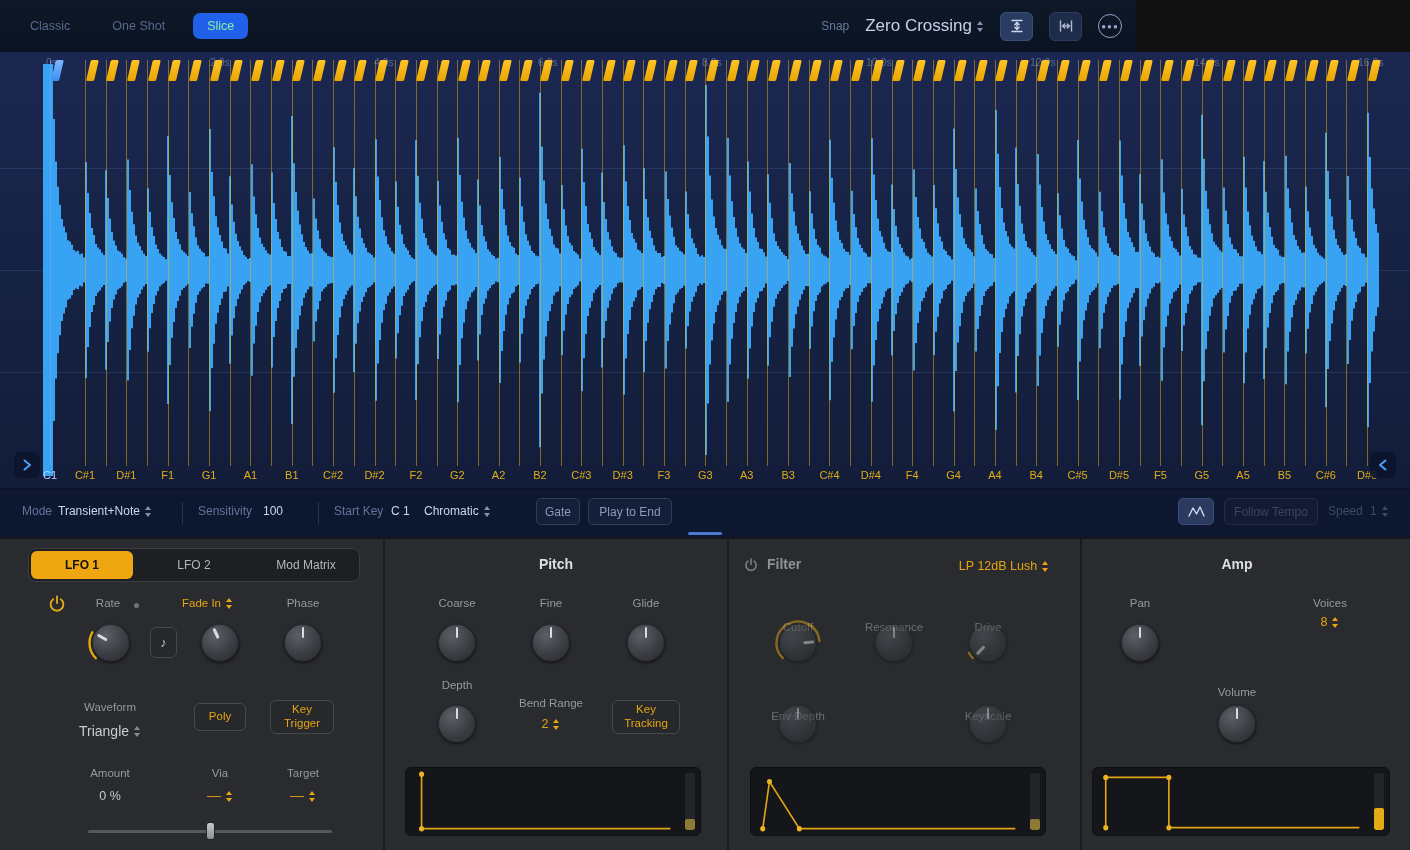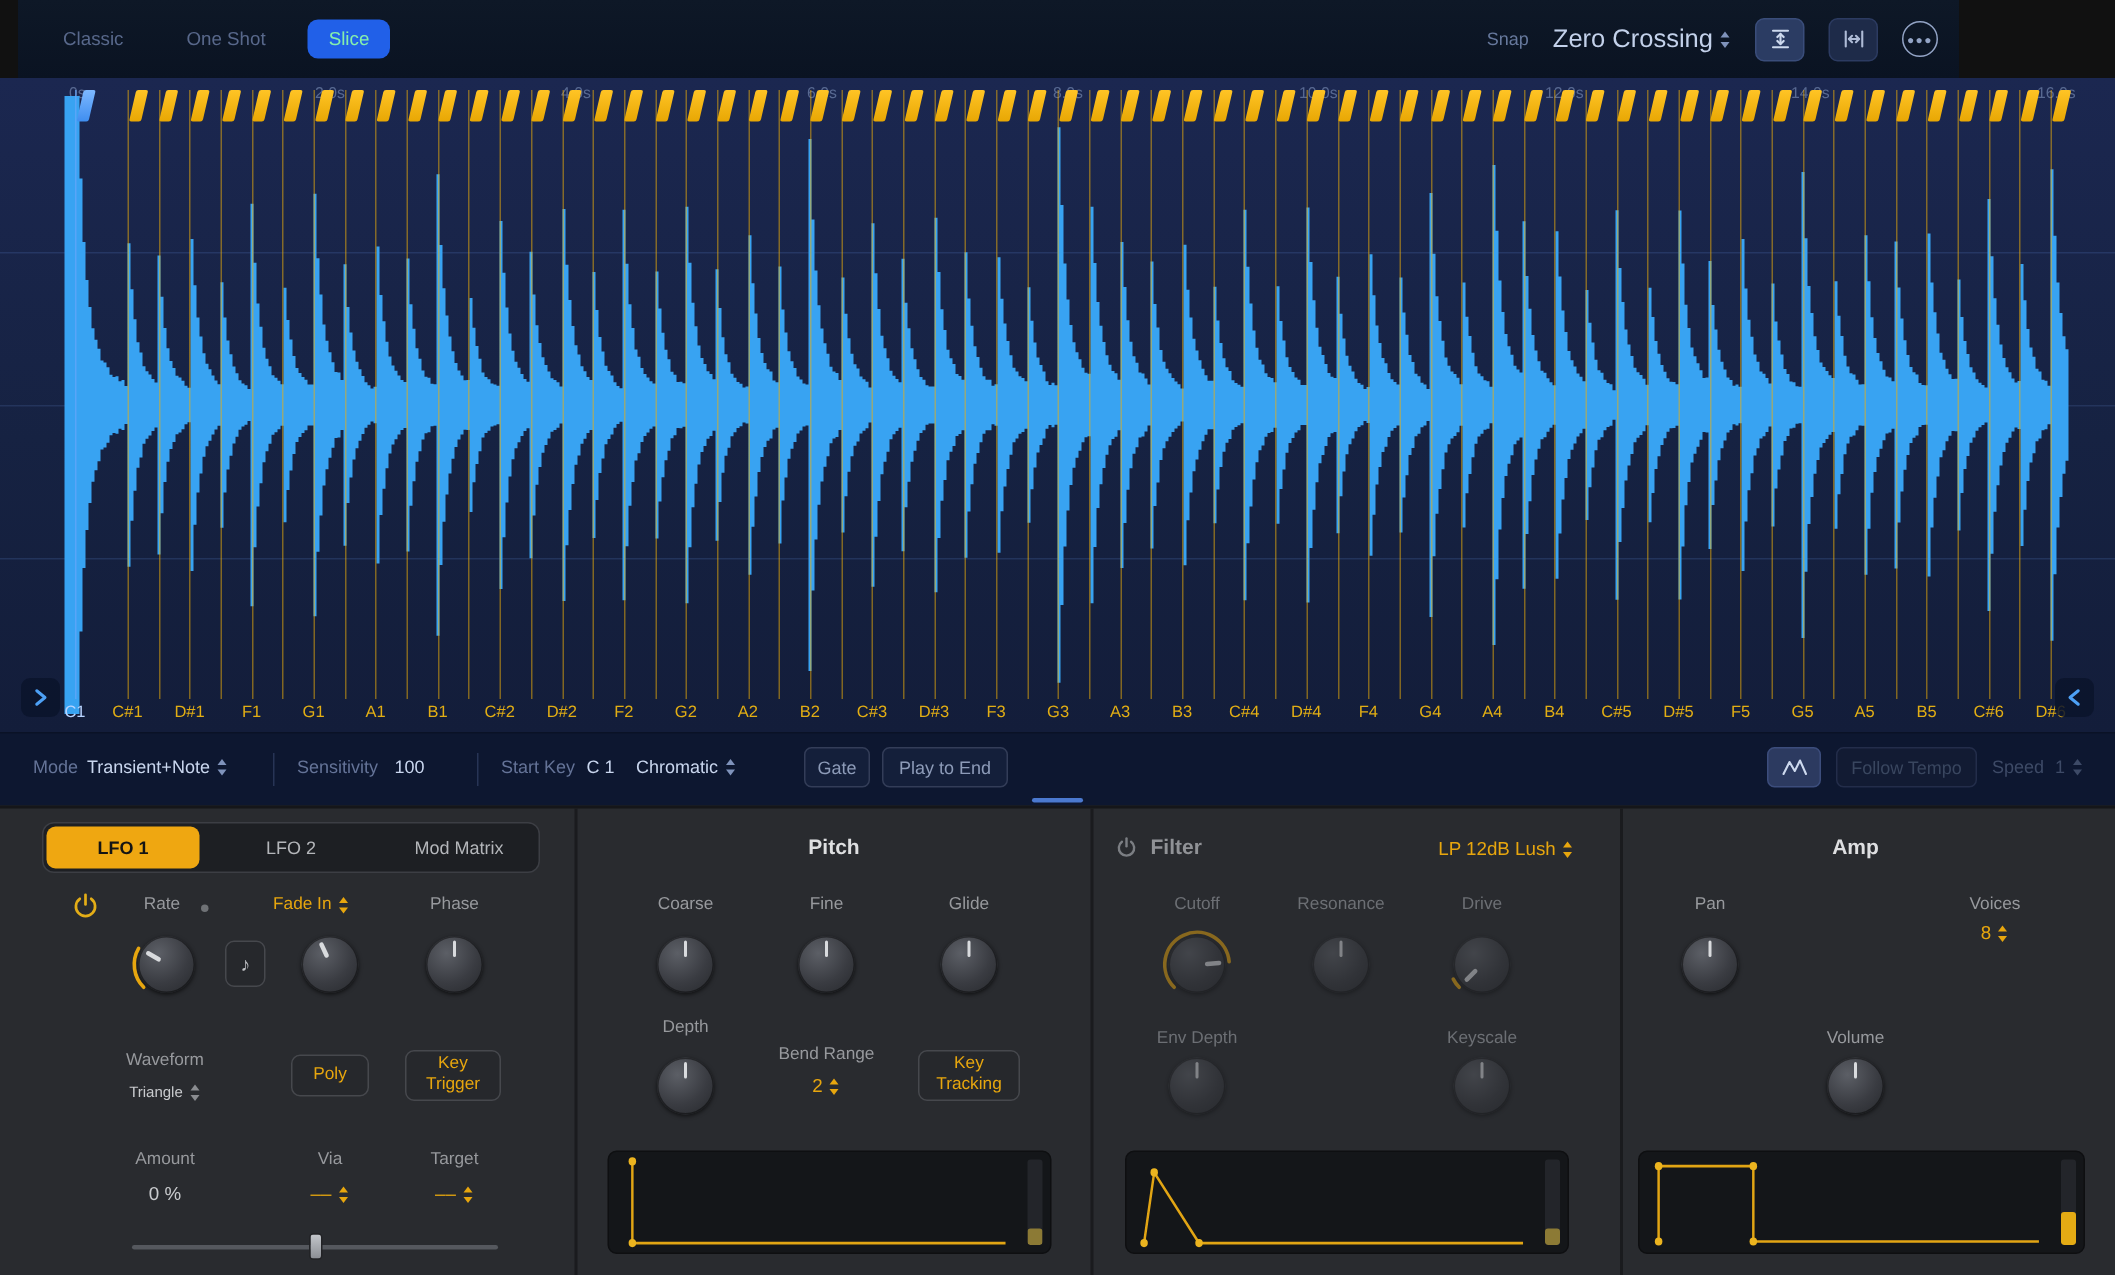--- a/index.html
+++ b/index.html
@@ -1,20 +1,20 @@
 <!DOCTYPE html>
 <html><head>
 <meta charset="utf-8">
 <style>
   html,body{margin:0;padding:0;background:#000;}
   #app{position:relative;width:1410px;height:850px;overflow:hidden;
        font-family:"Liberation Sans","DejaVu Sans",sans-serif;
        -webkit-font-smoothing:antialiased;background:#111;}
   
-  #topbar{position:absolute;left:12px;top:0;width:1294px;height:52px;background:linear-gradient(#0e1827,#0a1322);}
+  #topbar{position:absolute;left:0;top:0;width:1136px;height:52px;background:linear-gradient(#0e1827,#0a1322);}
   .tabs{position:absolute;left:16px;top:11px;display:flex;gap:14px;align-items:center;height:30px;}
   .tab{padding:6px 14px;font-size:12.5px;color:#58688b;border-radius:7px;white-space:nowrap;}
   .tab.active{background:#2160e8;color:#86efac;}
   .titlewrap{position:absolute;left:50%;top:0;height:52px;transform:translateX(-50%);display:flex;align-items:center;gap:7px;}
   .title{font-size:13.5px;color:#d9e4f8;}
   .updn{display:inline-block;position:relative;width:7px;height:11px;flex:0 0 auto;}
   .updn::before,.updn::after{content:"";position:absolute;left:0;border-left:3.5px solid transparent;border-right:3.5px solid transparent;}
   .updn::before{top:0;border-bottom:4px solid currentColor;}
   .updn::after{bottom:0;border-top:4px solid currentColor;}
   .topright{position:absolute;right:14px;top:0;height:52px;display:flex;align-items:center;gap:16px;}
@@ -46,21 +46,21 @@
   .mr-btn{position:absolute;top:9px;height:27px;border-radius:5px;background:#141f3a;border:1px solid #333d58;color:#8d9bb8;font-size:12px;display:flex;align-items:center;justify-content:center;box-sizing:border-box;white-space:nowrap;}
   .mr-btn.dis{background:#121b33;border-color:#232d4a;color:#39465f;}
   .scrollpill{position:absolute;left:688px;top:43px;width:34px;height:3px;border-radius:2px;background:#4b79cf;}
   .dim-dd{color:#3d4a66;}
   
   #bottom{position:absolute;left:0;top:537px;width:1410px;height:313px;background:#292b2f;border-top:2px solid #151619;box-sizing:border-box;}
   .vdiv{position:absolute;top:0;width:2px;height:313px;background:#1a1b1e;}
   .panel{position:absolute;top:0;height:313px;}
   .ptitle{position:absolute;top:17px;font-size:14px;font-weight:700;color:#dedfe1;text-align:center;}
   .lbl{position:absolute;font-size:11.5px;color:#97999d;text-align:center;white-space:nowrap;}
-  .dlbl{color:#6c6f74;}
+  .dlbl{color:#6c6f74;margin-top:24px;}
   .yel{color:#e7a60e;}
   .val{font-size:12.5px;color:#c9cbce;}
   .knobw{position:absolute;width:46px;height:46px;}
   .knob{position:absolute;left:4px;top:4px;width:38px;height:38px;border-radius:50%;
         background:radial-gradient(circle at 36% 30%,#5c5f66,#3a3c42 55%,#26282c 100%);
         box-shadow:0 1px 3px rgba(0,0,0,.65), inset 0 0 0 1px rgba(0,0,0,.45);}
   .ind{position:absolute;left:50%;top:3px;width:2.5px;height:11px;margin-left:-1.25px;border-radius:2px;background:#d9dbde;transform-origin:50% 16px;transform:rotate(var(--rot,0deg));}
   .dim{opacity:.5;}
   .ybtn{position:absolute;background:#26282c;border:1px solid #46484d;border-radius:6px;color:#e7a60e;font-size:11.5px;line-height:1.2;display:flex;align-items:center;justify-content:center;text-align:center;box-sizing:border-box;}
   .lfo-tabs{position:absolute;left:28px;top:9px;width:332px;height:34px;background:#1d1f23;border:1px solid #3c3e44;border-radius:8px;box-sizing:border-box;}
@@ -389,21 +389,21 @@
           </div>
         </div>
     <span class="lbl" style="left:272px;top:58px;width:62px">Phase</span>
     <div class="knobw" style="left:280px;top:81px;--rot:0deg">
           <div class="knob">
             <div class="ind"></div>
           </div>
         </div>
 
     <span class="lbl" style="left:70px;top:162px;width:80px">Waveform</span>
-    <div class="lbl dd" style="left:60px;top:184px;width:100px;justify-content:center;color:#c9cbce;font-size:10px">
+    <div class="lbl dd" style="left:60px;top:184px;width:100px;justify-content:center;color:#c9cbce;font-size:14px">
       <span>Triangle</span>
       <span class="updn" style="color:#8a8c90"></span>
     </div>
     <div class="ybtn" style="left:194px;top:164px;width:52px;height:28px">Poly</div>
     <div class="ybtn" style="left:270px;top:161px;width:64px;height:34px;padding:2px">Key Trigger</div>
 
     <span class="lbl" style="left:70px;top:228px;width:80px">Amount</span>
     <span class="lbl val" style="left:70px;top:250px;width:80px">0 %</span>
     <span class="lbl" style="left:185px;top:228px;width:70px">Via</span>
     <div class="lbl yel dd" style="left:185px;top:250px;width:70px;justify-content:center;font-size:12.5px">

